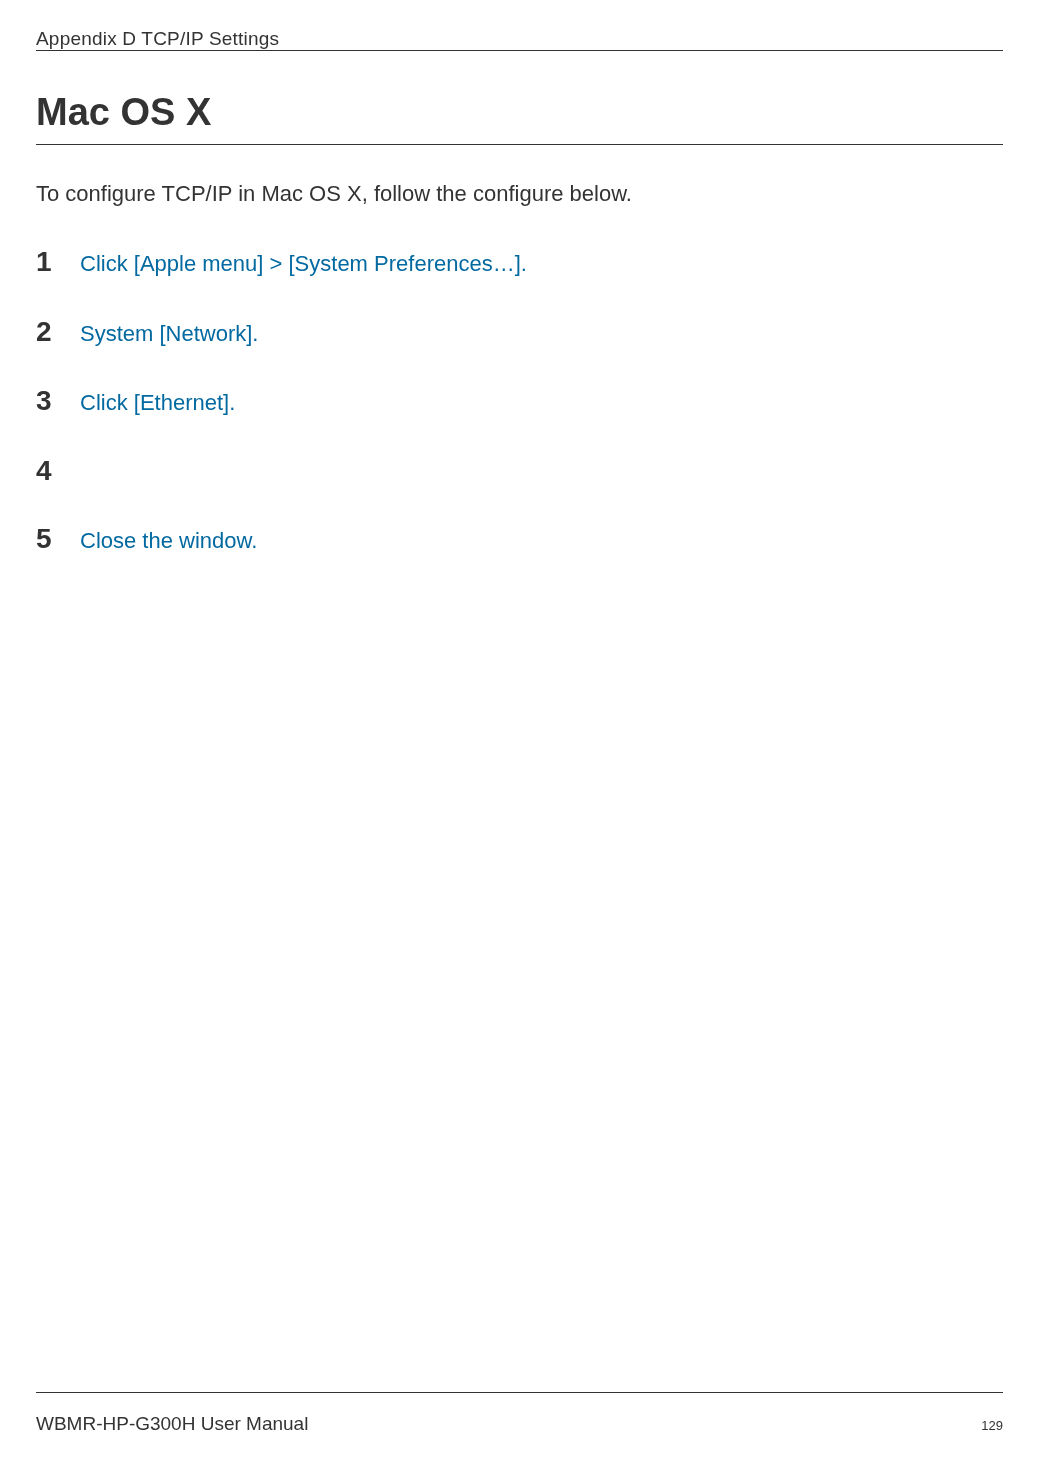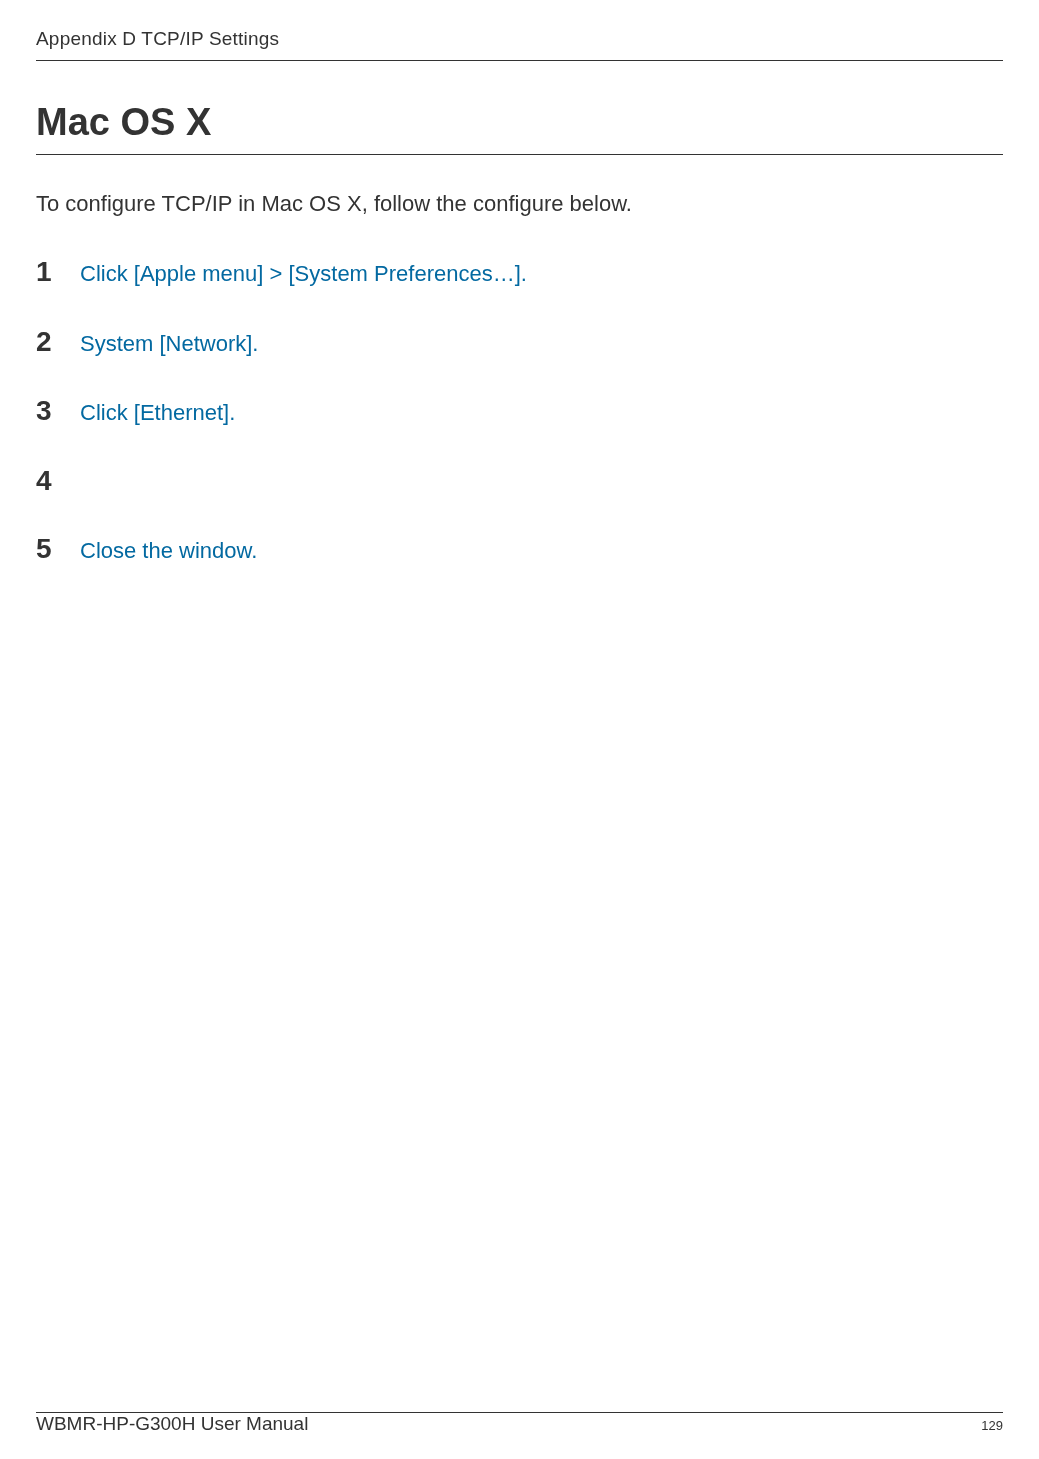--- a/index.html
+++ b/index.html
@@ -10,21 +10,21 @@
     body {
       font-family: Arial, Helvetica, sans-serif;
       background: #ffffff;
       width: 1039px;
       height: 1459px;
       position: relative;
       padding: 28px 36px 24px 36px;
     }
     .header-line {
       border-bottom: 1.5px solid #333;
-      padding-bottom: 10px;
+      padding-bottom: 0;
       margin-bottom: 40px;
     }
     .header-text {
       font-size: 19px;
       color: #333;
       letter-spacing: 0.2px;
     }
     .section-title {
       font-size: 38px;
       font-weight: bold;
@@ -57,21 +57,21 @@
       font-size: 22px;
       color: #0369a1;
       line-height: 1.4;
     }
     .footer {
       position: absolute;
       bottom: 24px;
       left: 36px;
       right: 36px;
       border-top: 1.5px solid #333;
-      padding-top: 0;
+      padding-top: 20px;
       display: flex;
       justify-content: space-between;
       align-items: baseline;
     }
     .footer-left {
       font-size: 19px;
       color: #333;
     }
     .footer-right {
       font-size: 13px;

